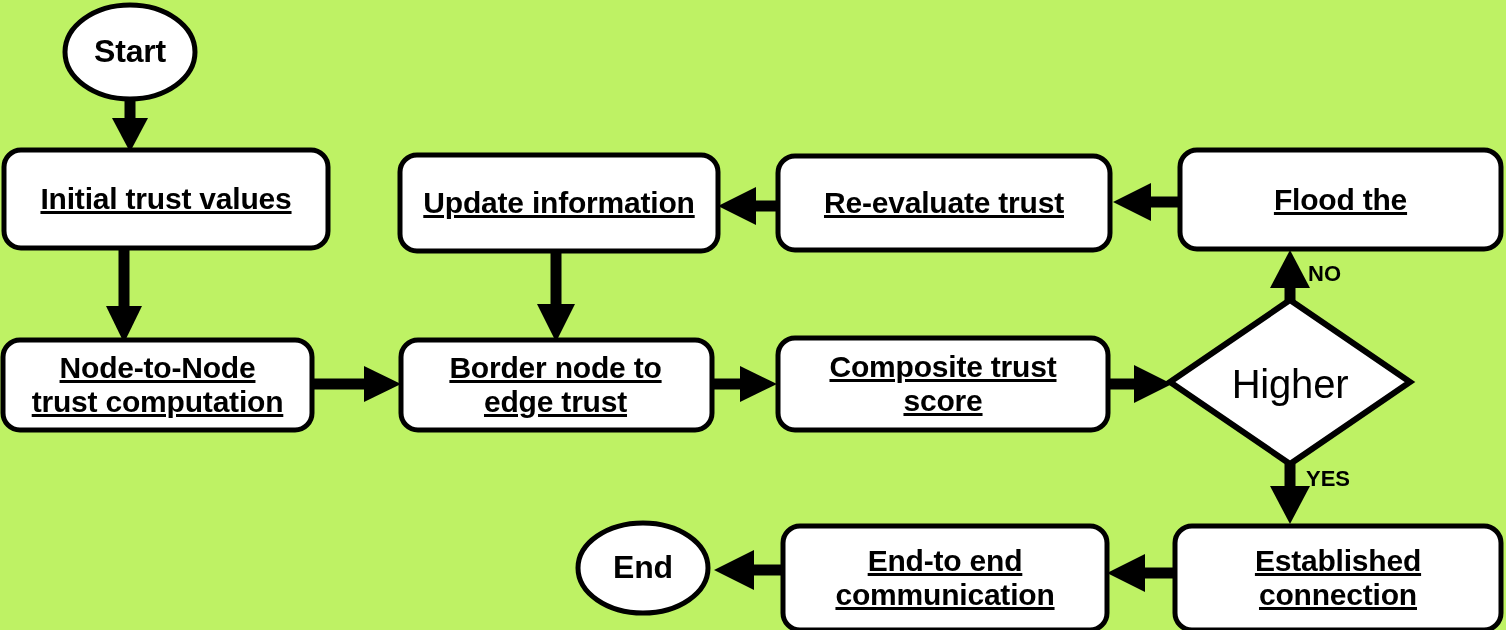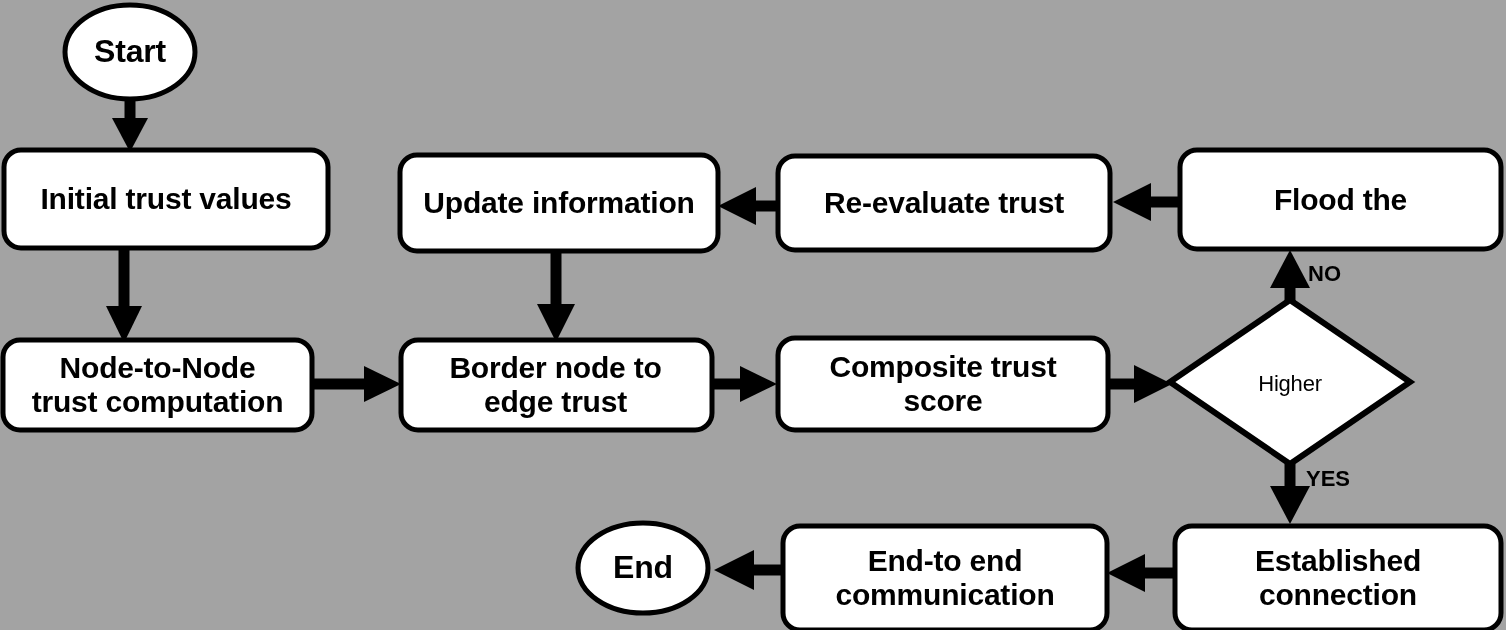--- a/index.html
+++ b/index.html
@@ -4,21 +4,21 @@
 <style>
   html, body {
     margin: 0;
     padding: 0;
     background: #ffffff;
   }
   #canvas {
     position: relative;
     width: 1506px;
     height: 630px;
-    background: #a3a3a3;
+    background: #bef264;
     font-family: "Liberation Sans", sans-serif;
     overflow: hidden;
   }
   svg#flow {
     position: absolute;
     left: 0;
     top: 0;
     width: 1506px;
     height: 630px;
   }
@@ -48,23 +48,23 @@
     align-items: center;
     justify-content: center;
     text-align: center;
     font-weight: bold;
     color: #000000;
     line-height: 1.12;
     letter-spacing: -0.2px;
     pointer-events: none;
     font-family: "Liberation Sans", sans-serif;
   }
-  .lbl-box { font-size: 30px; }
+  .lbl-box { font-size: 30px; text-decoration: underline; }
   .lbl-term { font-size: 32px; }
-  .lbl-diamond { font-size: 22px; font-weight: bold; }
+  .lbl-diamond { font-size: 40px; font-weight: bold; }
   .edge-label {
     position: absolute;
     font-size: 22px;
     font-weight: bold;
     color: #000000;
     font-family: "Liberation Sans", sans-serif;
     white-space: nowrap;
     pointer-events: none;
   }
 </style>

